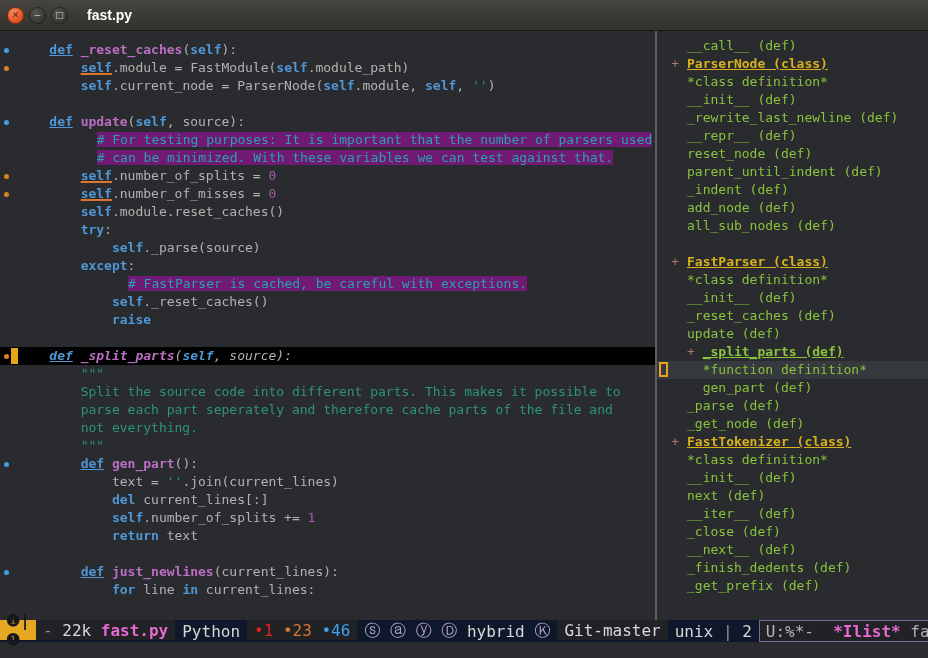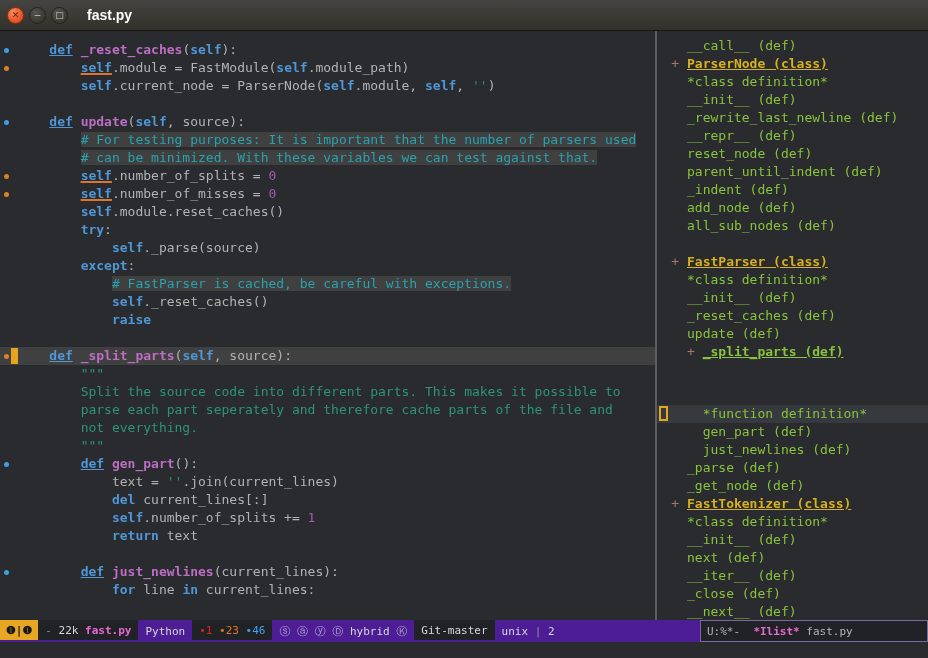--- a/index.html
+++ b/index.html
@@ -22,45 +22,45 @@
   .wbtn.close { background:radial-gradient(circle at 35% 30%, #f58e63, #e9592a 55%, #d0431a); border:1px solid #8c2f10; color:#5f1d06; font-weight:bold; }
   .wbtn.minmax { background:radial-gradient(circle at 35% 30%, #55544e, #3c3b36 60%, #33322d); border:1px solid #232219; color:#cfcdc6; }
   .win-title { color:#ffffff; font-weight:bold; font-size:14px; margin-left:14px; font-family:"Liberation Sans", sans-serif; }
   
   .main { display:flex; height:589px; position:relative; }
   .code-pane { width:678px; padding-top:10px; position:relative; overflow:hidden; }
   .vdivider { width:2px; background:#5e5e5e; }
   .sidebar { width:280px; padding-top:6px; position:relative; overflow:hidden; }
   
   .cline { height:18px; line-height:18px; font-size:13px; white-space:pre; position:relative; padding-left:18px; color:#b2b2b2; }
-  .cline.hl { background:#404040; }
+  .cline.hl { background:#000000;font-style:italic; }
   .dot { position:absolute; left:4px; top:7px; width:5px; height:5px; border-radius:50%; }
   .dot.cyan { background:#3f9fe0; }
   .dot.orange { background:#d98227; }
   .blockmark { position:absolute; left:11px; top:1px; width:7px; height:16px; background:#e7a41f; }
   
   .k   { color:#4f97d7; font-weight:bold; }
   .ku  { color:#4f97d7; font-weight:bold; text-decoration:underline; text-decoration-color:#4f97d7; }
   .fn  { color:#bc6ec5; font-weight:bold; }
   .slf { color:#4f97d7; font-weight:bold; }
   .slfw{ color:#4f97d7; font-weight:bold; text-decoration:underline; text-decoration-color:#dc752f; text-decoration-thickness:2px; }
-  .c   { color:#2aa1ae; background:#404040; }
+  .c   { color:#2aa1ae; background:#701a75;margin-left:16px; }
   .s   { color:#2d9574; }
   .n   { color:#a45bad; }
   .d   { color:#b2b2b2; }
   
   .sline { height:18px; line-height:18px; font-size:13px; white-space:pre; position:relative; padding-left:14px; }
-  .sline.hl { background:#36393d;margin-top:44px; }
+  .sline.hl { background:#36393d; }
   .plus { color:#a8766a; }
   .ent-def { color:#8ac33c; }
   .ent-class { color:#d8b11c; font-weight:bold; text-decoration:underline; text-decoration-color:#d8b11c; }
   .ent-sub { color:#8ac33c; font-weight:bold; text-decoration:underline; text-decoration-color:#8ac33c; }
   .cursorbox { position:absolute; left:2px; top:1px; width:9px; height:15px; border:2px solid #e7a41f; }
   
-  .modeline { height:22px; background:#4c1d95; display:flex; align-items:stretch; font-size:11px; color:#d8d8d8; }
+  .modeline { height:22px; background:#0f172a; display:flex; align-items:stretch; font-size:16px; color:#d8d8d8; }
   .mseg { display:flex; align-items:center; padding:0 7px; white-space:pre; }
   .mbox { background:#212226; margin-bottom:2px; }
   .mwin { background:#e7a723; color:#17171b; font-weight:bold; margin-bottom:2px; padding:0 6px; display:flex; align-items:center; }
   .bufname { color:#e66ad1; font-weight:bold; }
   .dim { color:#8d8d9d; }
   .cnt-err { color:#e0211d; }
   .cnt-warn { color:#dc752f; }
   .cnt-info { color:#3da2f0; }
   .lighters { color:#b2a3cc; }
   .ilist-box { margin-left:auto; width:228px; background:#212226; border:1px solid #7a68a0; display:flex; align-items:center; padding:0 6px; white-space:pre; color:#b4b4b4; }
@@ -132,21 +132,20 @@
       <div class="sline"><span>  </span><span class="ent-def">all_sub_nodes (def)</span></div>
       <div class="sline"><span>  </span></div>
       <div class="sline"><span></span><span class="plus">+ </span><span class="ent-class">FastParser (class)</span></div>
       <div class="sline"><span>  </span><span class="ent-def">*class definition*</span></div>
       <div class="sline"><span>  </span><span class="ent-def">__init__ (def)</span></div>
       <div class="sline"><span>  </span><span class="ent-def">_reset_caches (def)</span></div>
       <div class="sline"><span>  </span><span class="ent-def">update (def)</span></div>
       <div class="sline"><span>  </span><span class="plus">+ </span><span class="ent-sub">_split_parts (def)</span></div>
       <div class="sline hl"><span class="cursorbox"></span><span>    </span><span class="ent-def">*function definition*</span></div>
       <div class="sline"><span>    </span><span class="ent-def">gen_part (def)</span></div>
-      <div class="sline"><span>    </span><span class="ent-def">just_newlines (def)</span></div>
       <div class="sline"><span>  </span><span class="ent-def">_parse (def)</span></div>
       <div class="sline"><span>  </span><span class="ent-def">_get_node (def)</span></div>
       <div class="sline"><span></span><span class="plus">+ </span><span class="ent-class">FastTokenizer (class)</span></div>
       <div class="sline"><span>  </span><span class="ent-def">*class definition*</span></div>
       <div class="sline"><span>  </span><span class="ent-def">__init__ (def)</span></div>
       <div class="sline"><span>  </span><span class="ent-def">next (def)</span></div>
       <div class="sline"><span>  </span><span class="ent-def">__iter__ (def)</span></div>
       <div class="sline"><span>  </span><span class="ent-def">_close (def)</span></div>
       <div class="sline"><span>  </span><span class="ent-def">__next__ (def)</span></div>
       <div class="sline"><span>  </span><span class="ent-def">_finish_dedents (def)</span></div>

